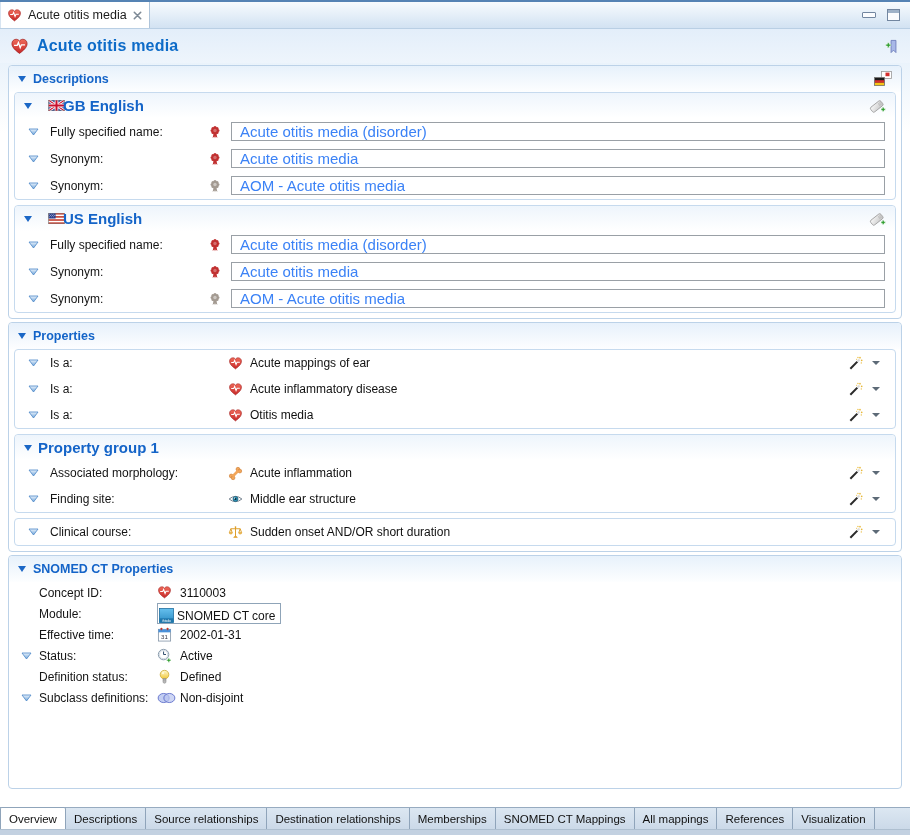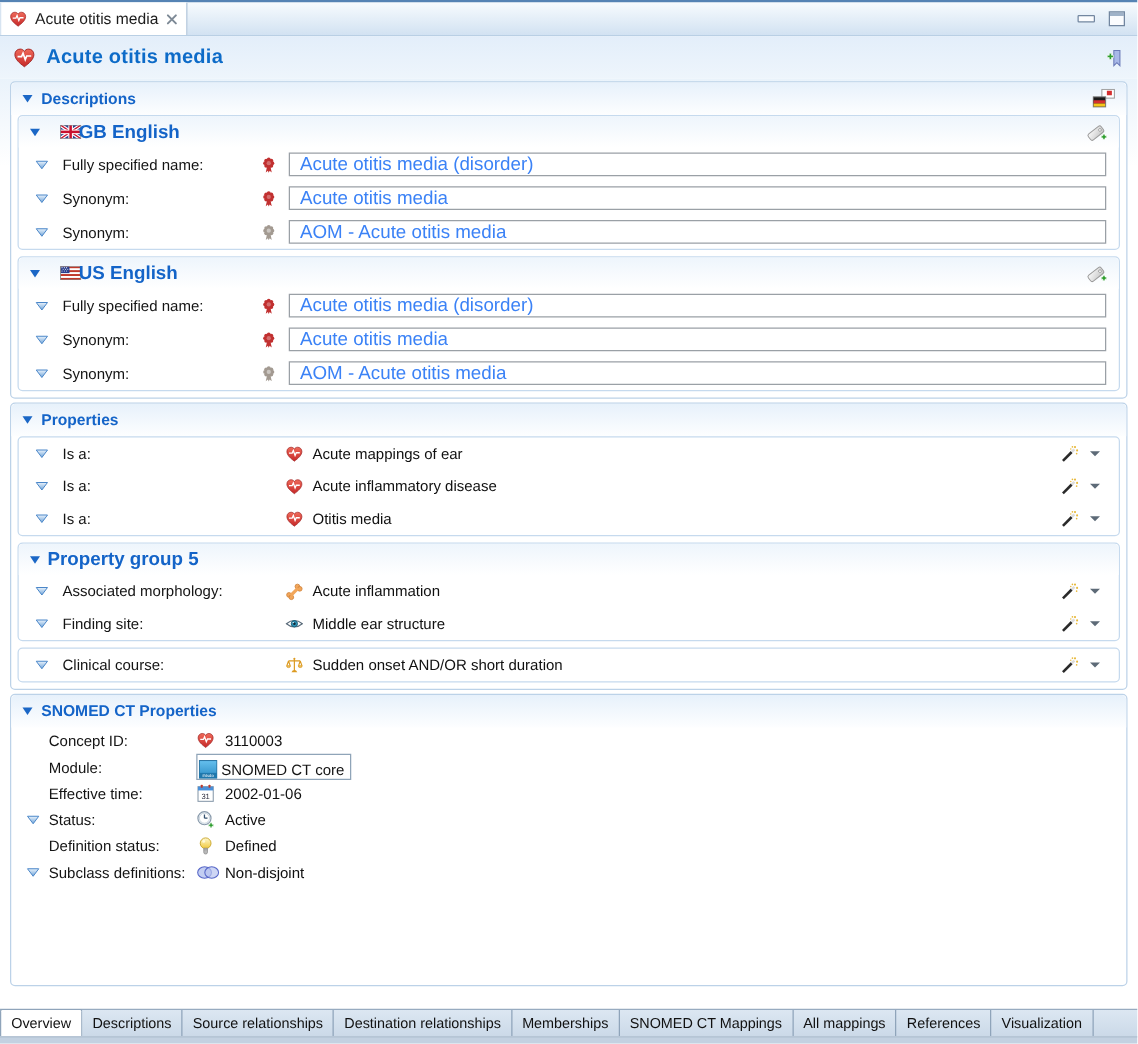--- a/index.html
+++ b/index.html
@@ -460,21 +460,21 @@
                 <circle cx="9.2" cy="3.4" r="0.6"></circle>
               </g>
             </svg>
           <span class="caret"></span>
         </div>
       </div>
 
       <div class="subsec">
         <div class="subsec-head">
           <span class="tri"></span>
-          <span class="subsec-title">Property group 5</span>
+          <span class="subsec-title">Property group 1</span>
         </div>
         <div class="prow">
           <svg class="twz" width="11" height="8" viewBox="0 0 11 8">
               <path d="M1 1h9L5.5 7z" fill="url(#gTwist)" stroke="#4a86c8" stroke-width="0.8"></path>
             </svg>
           <span class="label">Associated morphology:</span>
           <svg class="i16" viewBox="0 0 16 16">
               <g fill="#f2a65a" stroke="#cf823a" stroke-width="0.7">
                 <circle cx="3.4" cy="10.6" r="2"></circle>
                 <circle cx="5.4" cy="12.6" r="2"></circle>
@@ -598,21 +598,21 @@
         <span class="label">Effective time:</span>
         <span class="ic">
             <svg class="i16" viewBox="0 0 15 16">
               <rect x="1" y="2.5" width="13" height="12.5" fill="#fff" stroke="#8899aa" stroke-width="0.9"></rect>
               <rect x="1" y="2.5" width="13" height="3.2" fill="#4a90d9"></rect>
               <rect x="3.4" y="0.8" width="1.6" height="2.6" rx="0.5" fill="#c0392b"></rect>
               <rect x="10" y="0.8" width="1.6" height="2.6" rx="0.5" fill="#c0392b"></rect>
               <text x="7.5" y="13" font-size="6.5" fill="#334" text-anchor="middle">31</text>
             </svg>
           </span>
-        <span class="val">2002-01-06</span>
+        <span class="val">2002-01-31</span>
       </div>
 
       <div class="srow">
         <span class="tw">
             <svg class="twz" width="11" height="8" viewBox="0 0 11 8">
               <path d="M1 1h9L5.5 7z" fill="url(#gTwist)" stroke="#4a86c8" stroke-width="0.8"></path>
             </svg>
           </span>
         <span class="label">Status:</span>
         <span class="ic">

